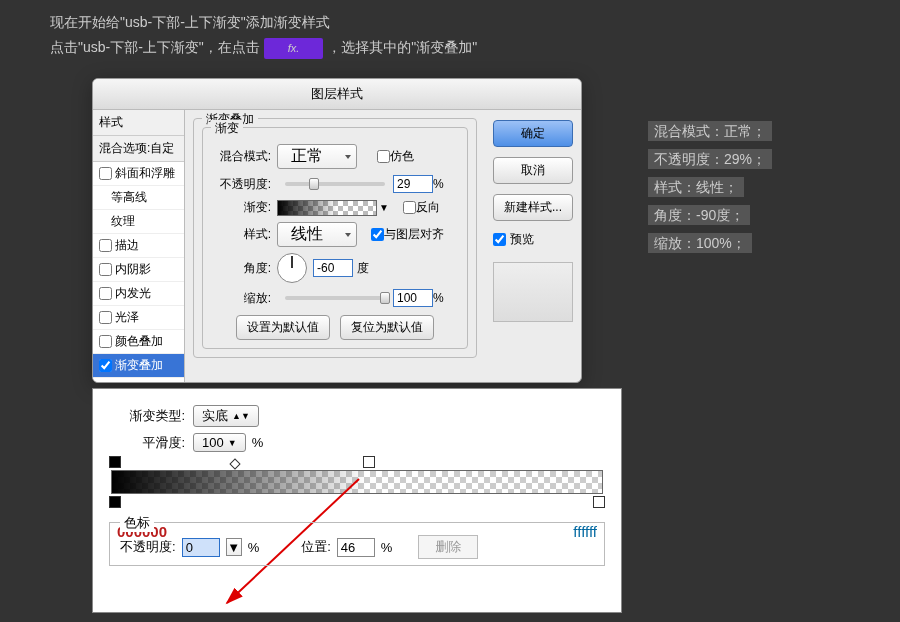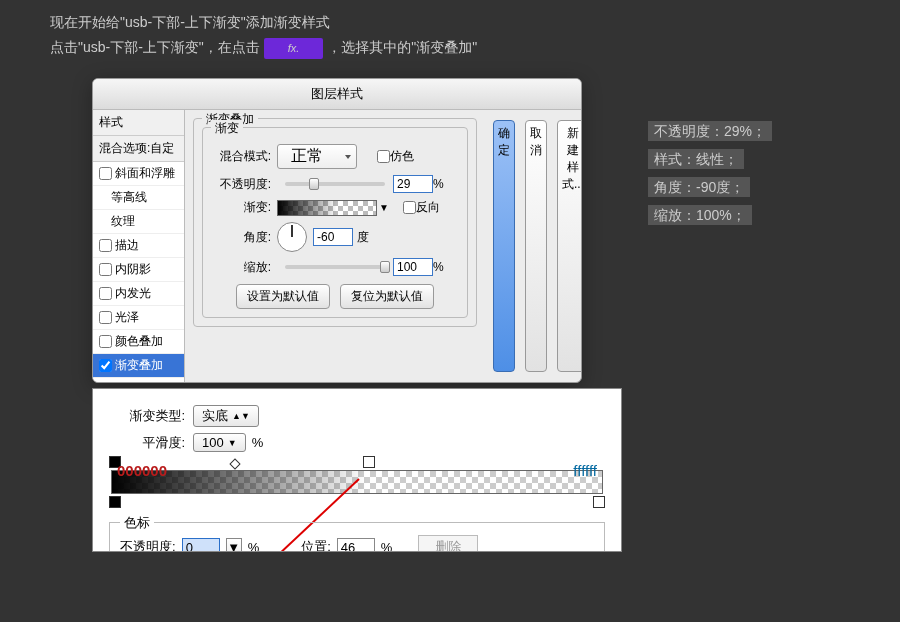--- a/index.html
+++ b/index.html
@@ -195,21 +195,21 @@
     width:2px; height:12px;
     background:#333;
     left:50%; top:50%;
     transform-origin: top center;
     transform: translateX(-50%) rotate(180deg);
   }
   .right-panel {
     width: 96px;
     padding: 10px 8px;
     display: flex;
-    flex-direction: row;
+    flex-direction: column;
     gap: 10px;
     align-items: stretch;
   }
   .mac-button {
     border: 1px solid #999;
     background: linear-gradient(#fff,#e2e2e2);
     border-radius: 4px;
     padding: 4px 4px;
     font-size: 12px;
     text-align: center;
@@ -229,21 +229,21 @@
   .checkbox-row { display:flex; align-items:center; gap:4px; font-size:12px; }
   .def-row { display:flex; gap:10px; justify-content:center; margin-top:8px;}
   .def-row .mac-button { padding: 3px 10px; }
 
   
   .editor {
     position: absolute;
     left: 92px;
     top: 388px;
     width: 530px;
-    height: 164px;
+    height: 225px;
     background: #fff;
     border: 1px solid #888;
     color: #000;
     padding: 10px 12px;
     overflow: hidden;
   }
   .editor .row2 {
     display:flex;
     align-items:center;
     font-size:13px;
@@ -331,20 +331,21 @@
 <div class="instructions">
   <div>现在开始给"usb-下部-上下渐变"添加渐变样式</div>
   <div>
     <span>点击"usb-下部-上下渐变"，在点击 </span>
     <span class="fx-icon">fx.</span>
     <span> ，选择其中的"渐变叠加"</span>
   </div>
 </div>
 
 <div class="summary">
+  <div><span>混合模式：正常；</span></div>
   <div><span>不透明度：29%；</span></div>
   <div><span>样式：线性；</span></div>
   <div><span>角度：-90度；</span></div>
   <div><span>缩放：100%；</span></div>
 </div>
 
 <div class="dialog">
   <div class="dialog-title">图层样式</div>
   <div class="dialog-body">
     <div class="style-list">
@@ -388,20 +389,27 @@
 
           <div class="row">
             <span class="label">渐变:</span>
             <span class="gradient-preview"></span>
             <span class="gradient-arrow">▼</span>
             <span style="width:14px"></span>
             <input type="checkbox" style="">
             <span>反向</span>
           </div>
 
+          <div class="row">
+            <span class="label">样式:</span>
+            <span class="select">线性</span>
+            <span style="width:14px"></span>
+            <input type="checkbox" checked="" style="">
+            <span>与图层对齐</span>
+          </div>
 
           <div class="row">
             <span class="label">角度:</span>
             <span class="angle-dial"></span>
             <span class="num-input">-60</span>
             <span style="margin-left:4px">度</span>
           </div>
 
           <div class="row">
             <span class="label">缩放:</span>

